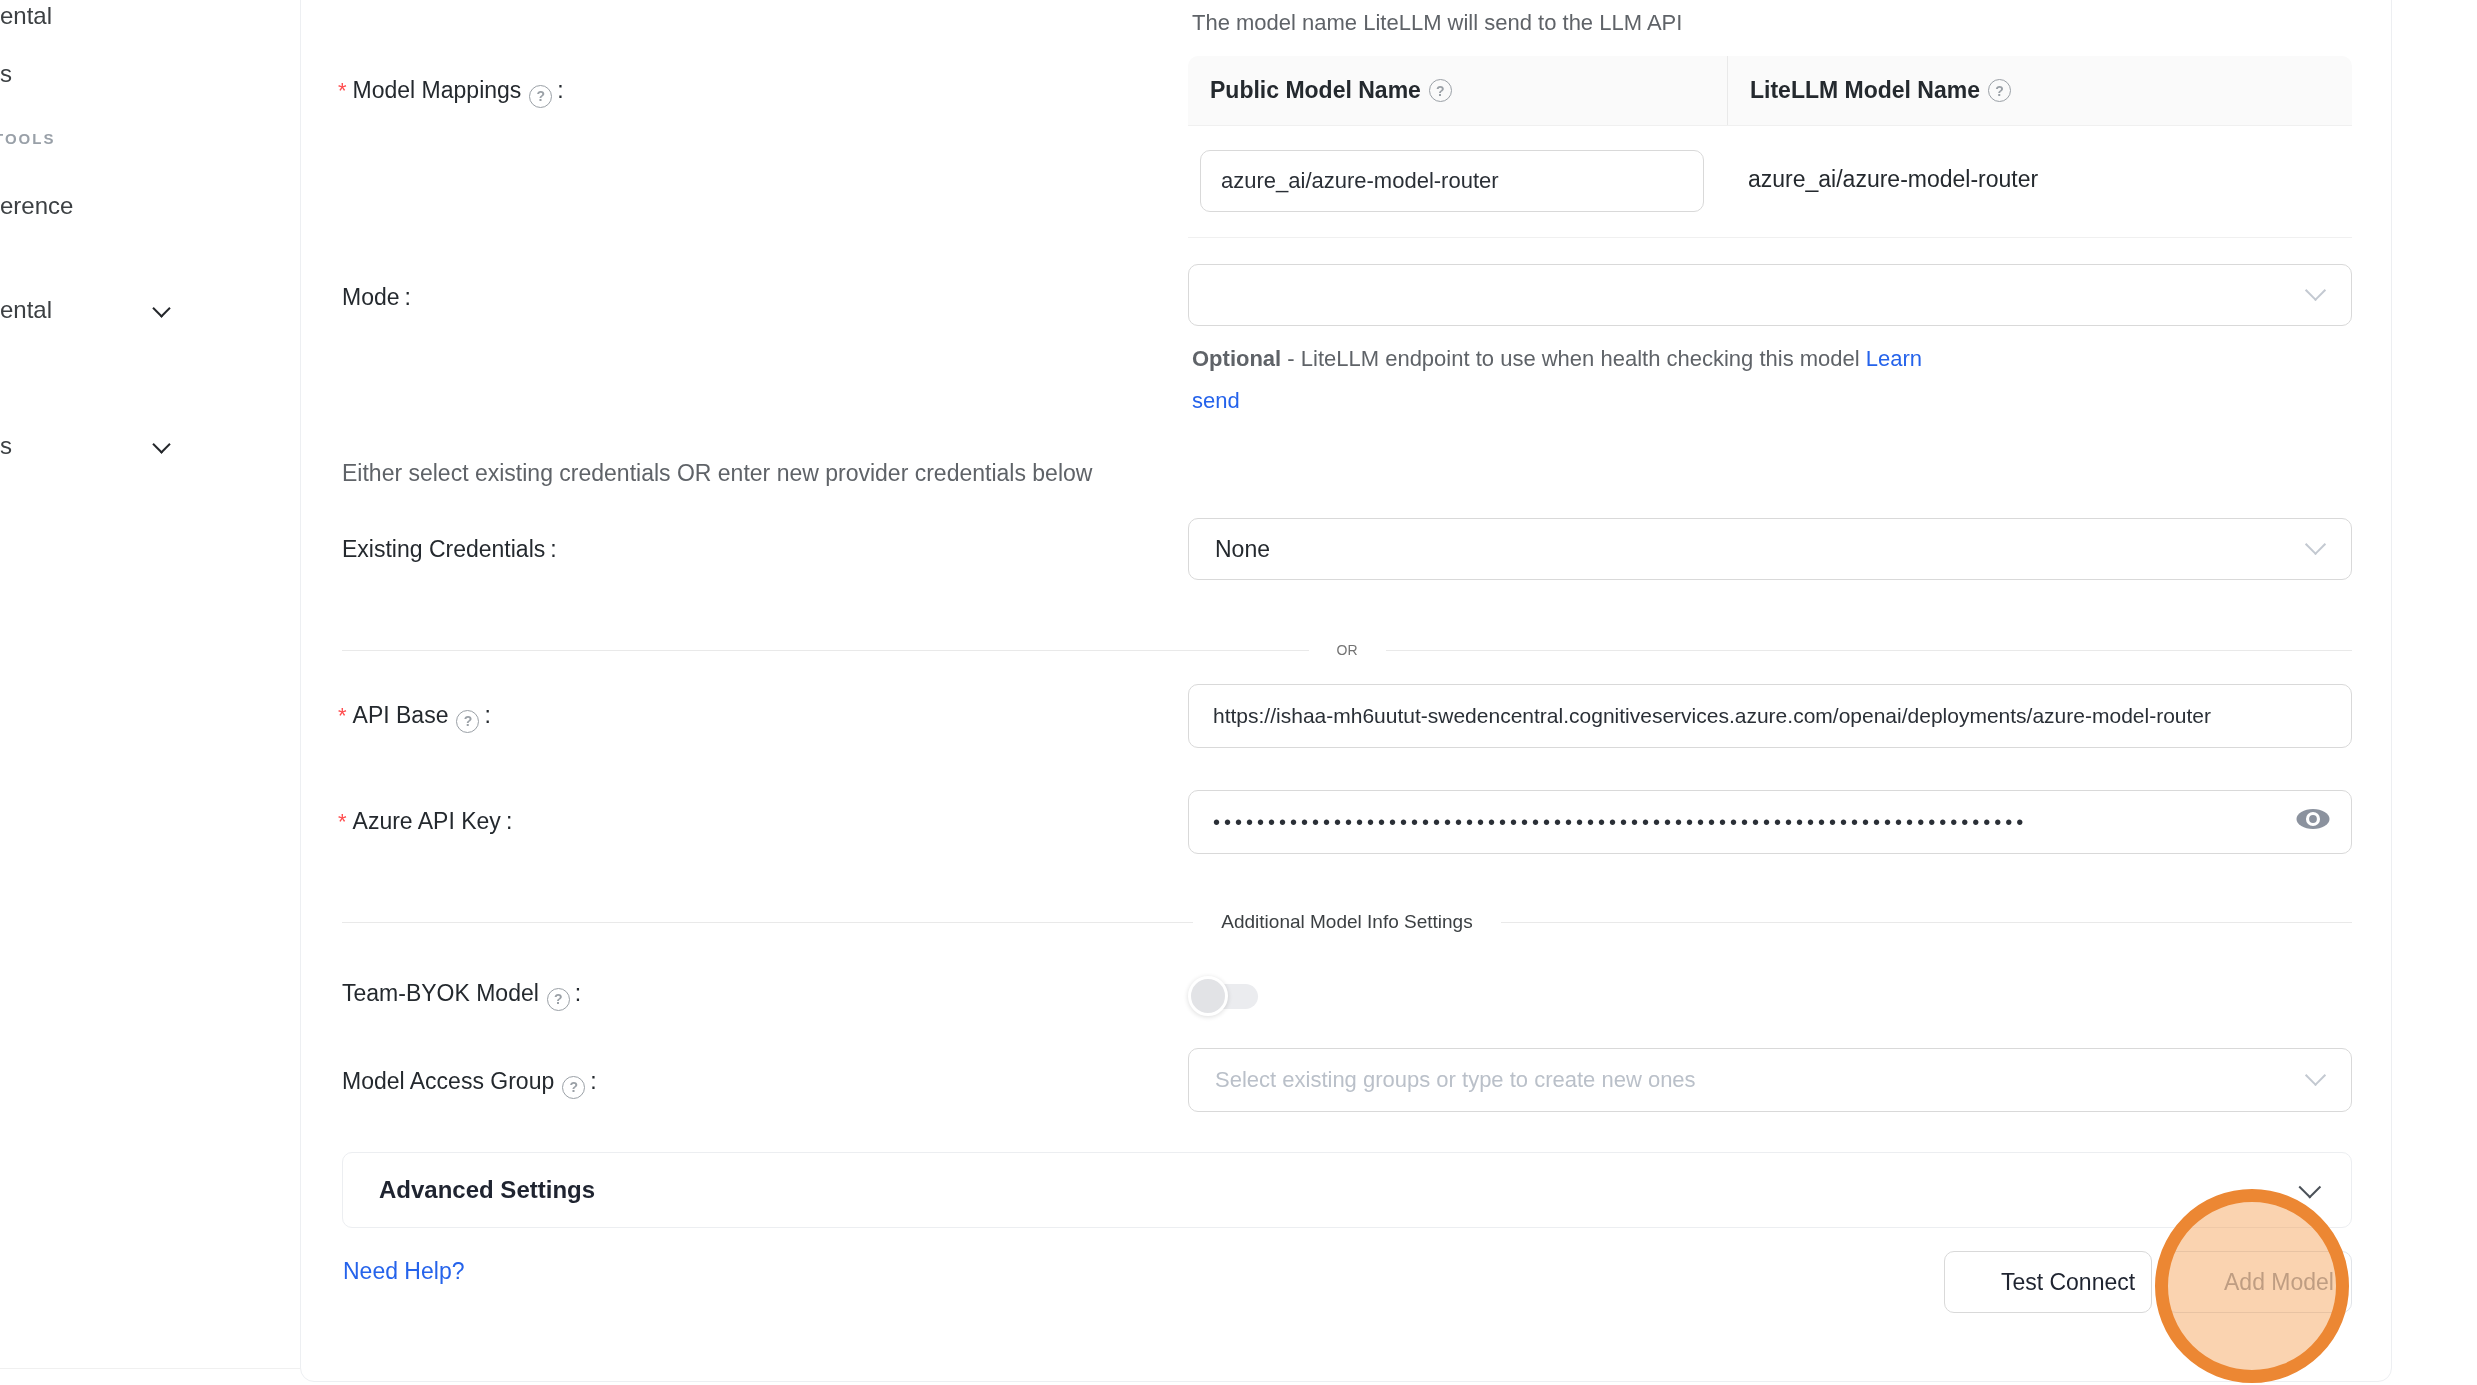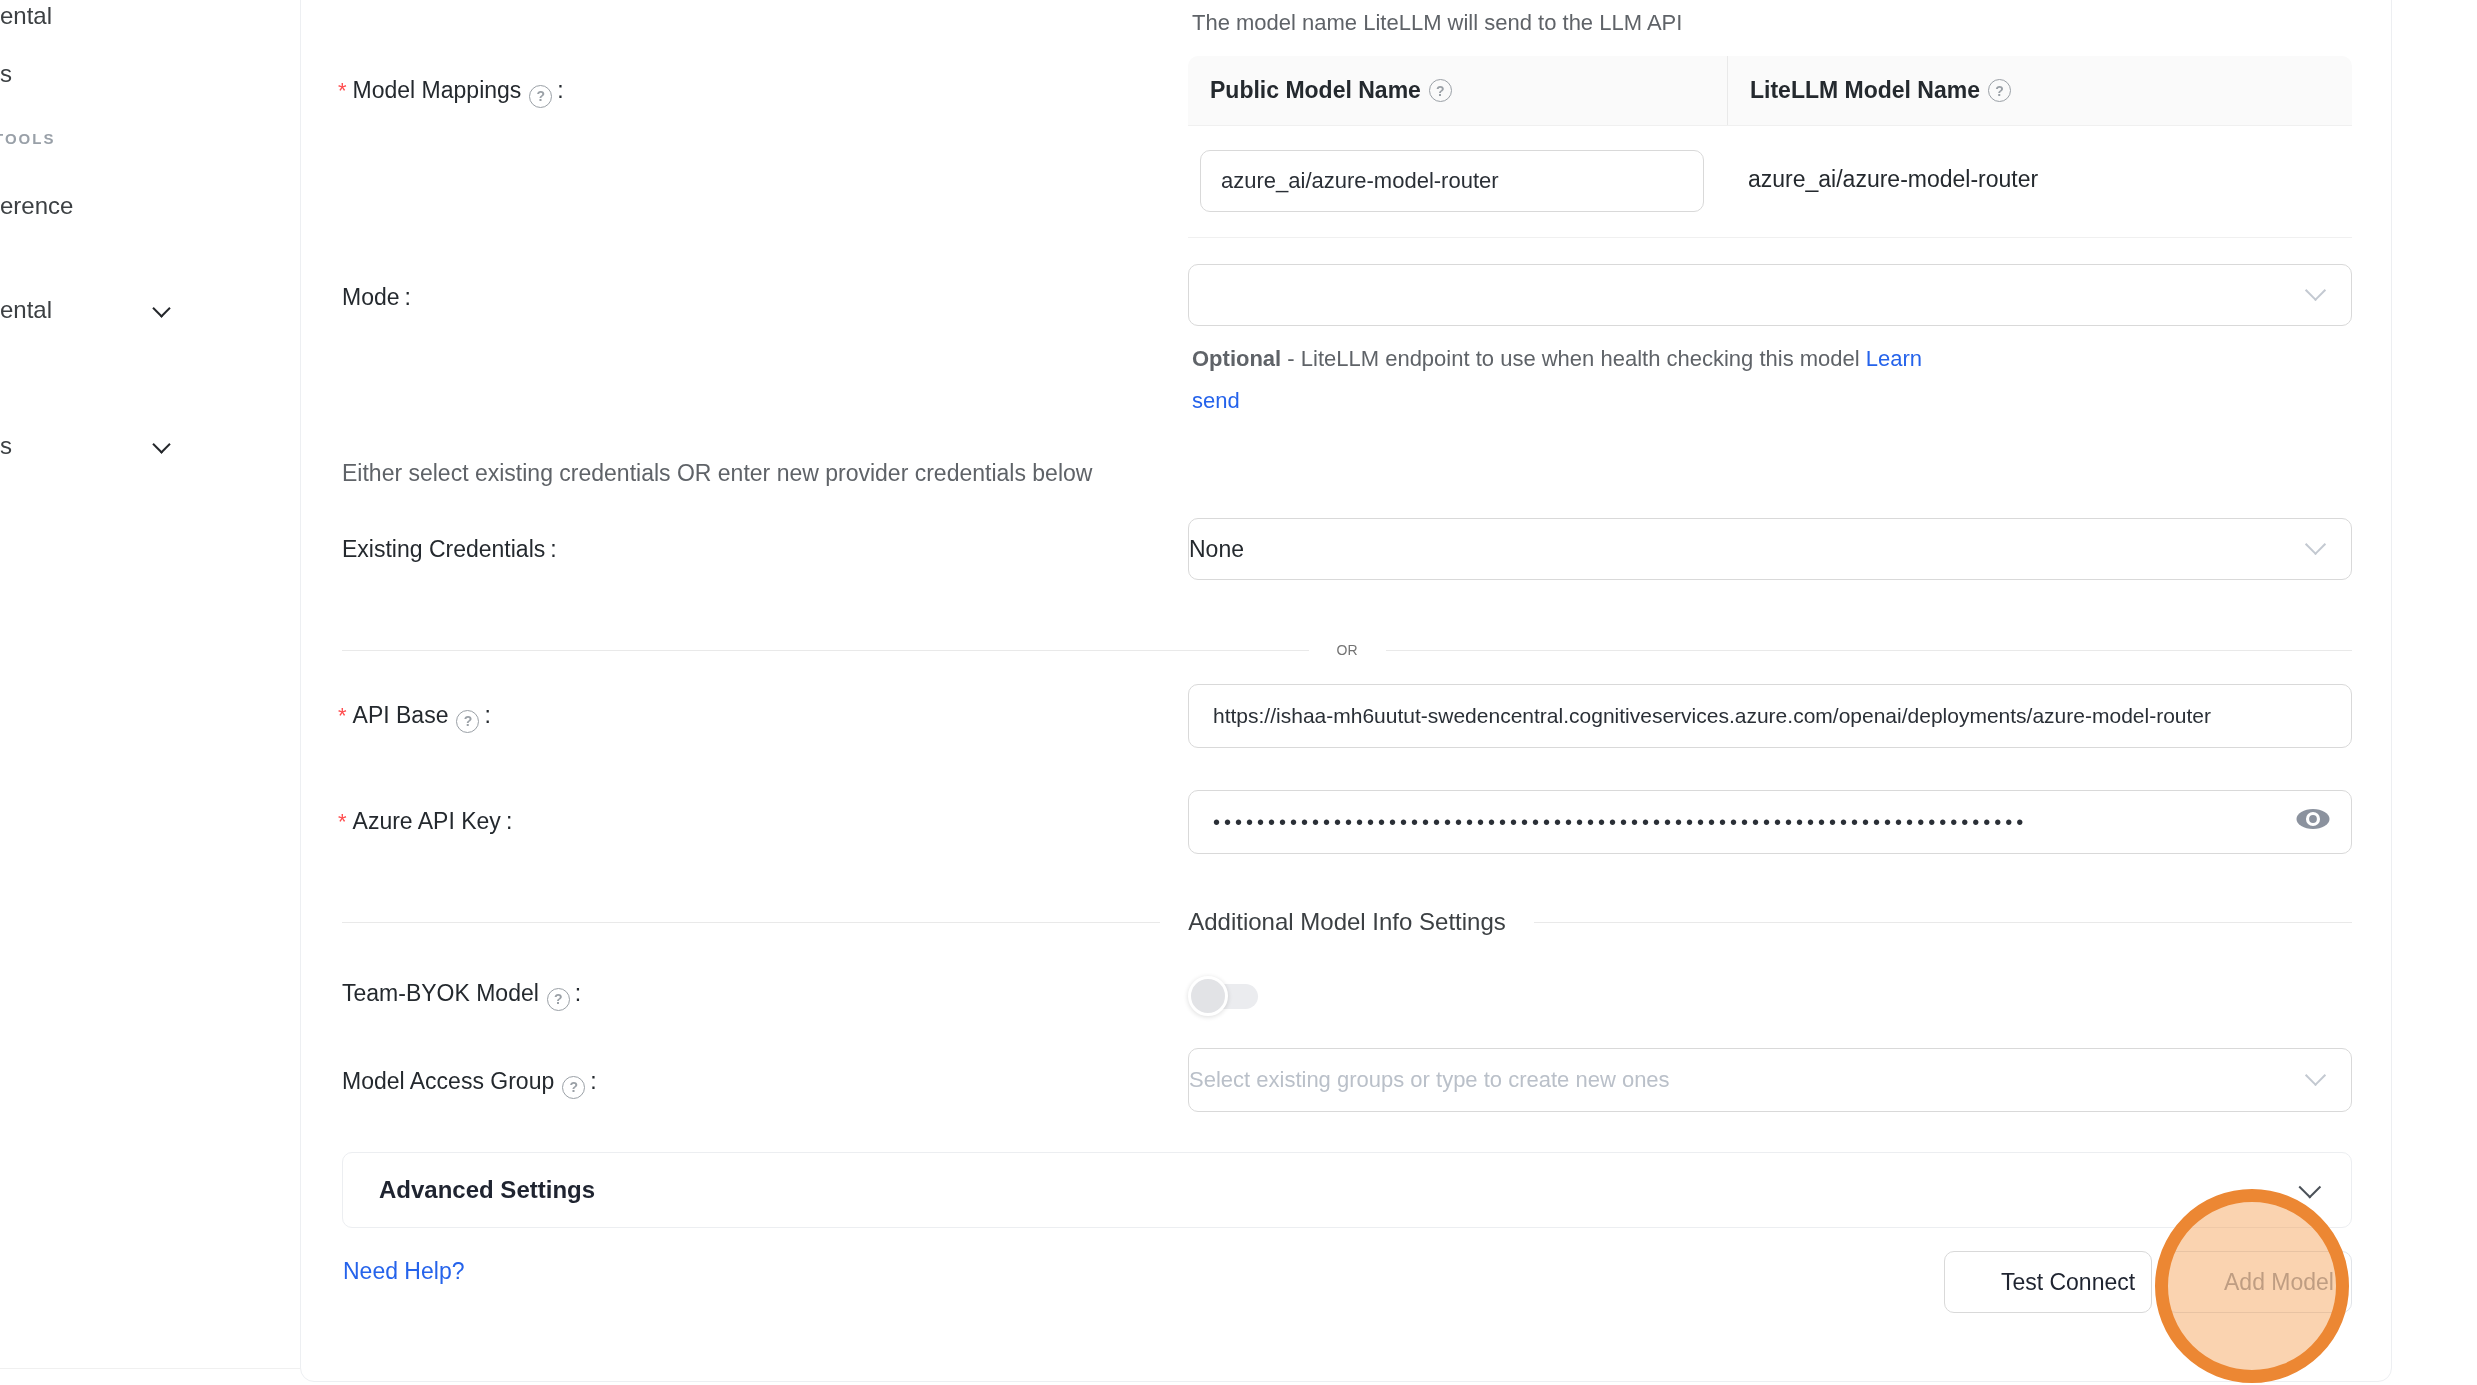--- a/index.html
+++ b/index.html
@@ -22,31 +22,31 @@
 
   
   .label-row { position:absolute; font-size:23px; color:#24292e; white-space:nowrap; }
   .label-row .req { color:#ff4d4f; margin-right:6px; font-size:22px; }
   .label-row .colon { margin-left:5px; }
   .help-icon { display:inline-flex; align-items:center; justify-content:center;
     width:23px; height:23px; border:1.6px solid #9aa0a6; border-radius:50%;
     font-size:14px; color:#9aa0a6; margin-left:8px; vertical-align:-3px; font-weight:600; }
   .gray-note { position:absolute; font-size:22px; color:#5f6368; white-space:nowrap; }
   .select-box { position:absolute; background:#fff; border:1px solid #d9d9d9; border-radius:10px;
-    display:flex; align-items:center; font-size:23px; color:#24292e; }
+    display:flex; align-items:center; padding-left:26px; font-size:23px; color:#24292e; }
   .select-chevron { position:absolute; right:28px; top:50%; width:15px; height:15px;
     margin-top:-12px; border-right:2px solid #c3c9d1; border-bottom:2px solid #c3c9d1;
     transform:rotate(45deg); }
   .text-input { position:absolute; background:#fff; border:1px solid #d9d9d9; border-radius:10px;
     font-size:22px; color:#2a2f36; padding:0 24px; white-space:nowrap; overflow:hidden;
     display:flex; align-items:center; }
   .divider-row { position:absolute; display:flex; align-items:center; }
   .divider-row .line { flex:1; height:1px; background:#e9e9e9; }
   .divider-row .txt { margin:0 28px; font-size:14px; color:#737373; white-space:nowrap; }
-  .divider-row .txt.dark { color:#3c4043; font-size:24px; }
+  .divider-row .txt.dark { color:#3c4043; font-size:19px; }
   .link { color:#2563eb; text-decoration:none; cursor:pointer; }
 
   
   .mtable { position:absolute; left:1188px; top:56px; width:1164px; }
   .mtable .thead { display:flex; height:70px; background:#fafafa;
     border-bottom:1px solid #f0f0f0; border-radius:10px 10px 0 0; align-items:center; }
   .mtable .th { font-size:23px; font-weight:600; color:#24292e; padding-left:22px;
     display:flex; align-items:center; height:100%; }
   .mtable .th:first-child { width:540px; border-right:1px solid #e9e9e9; }
   .mtable .tbody { position:relative; height:112px; border-bottom:1px solid #f0f0f0; }

